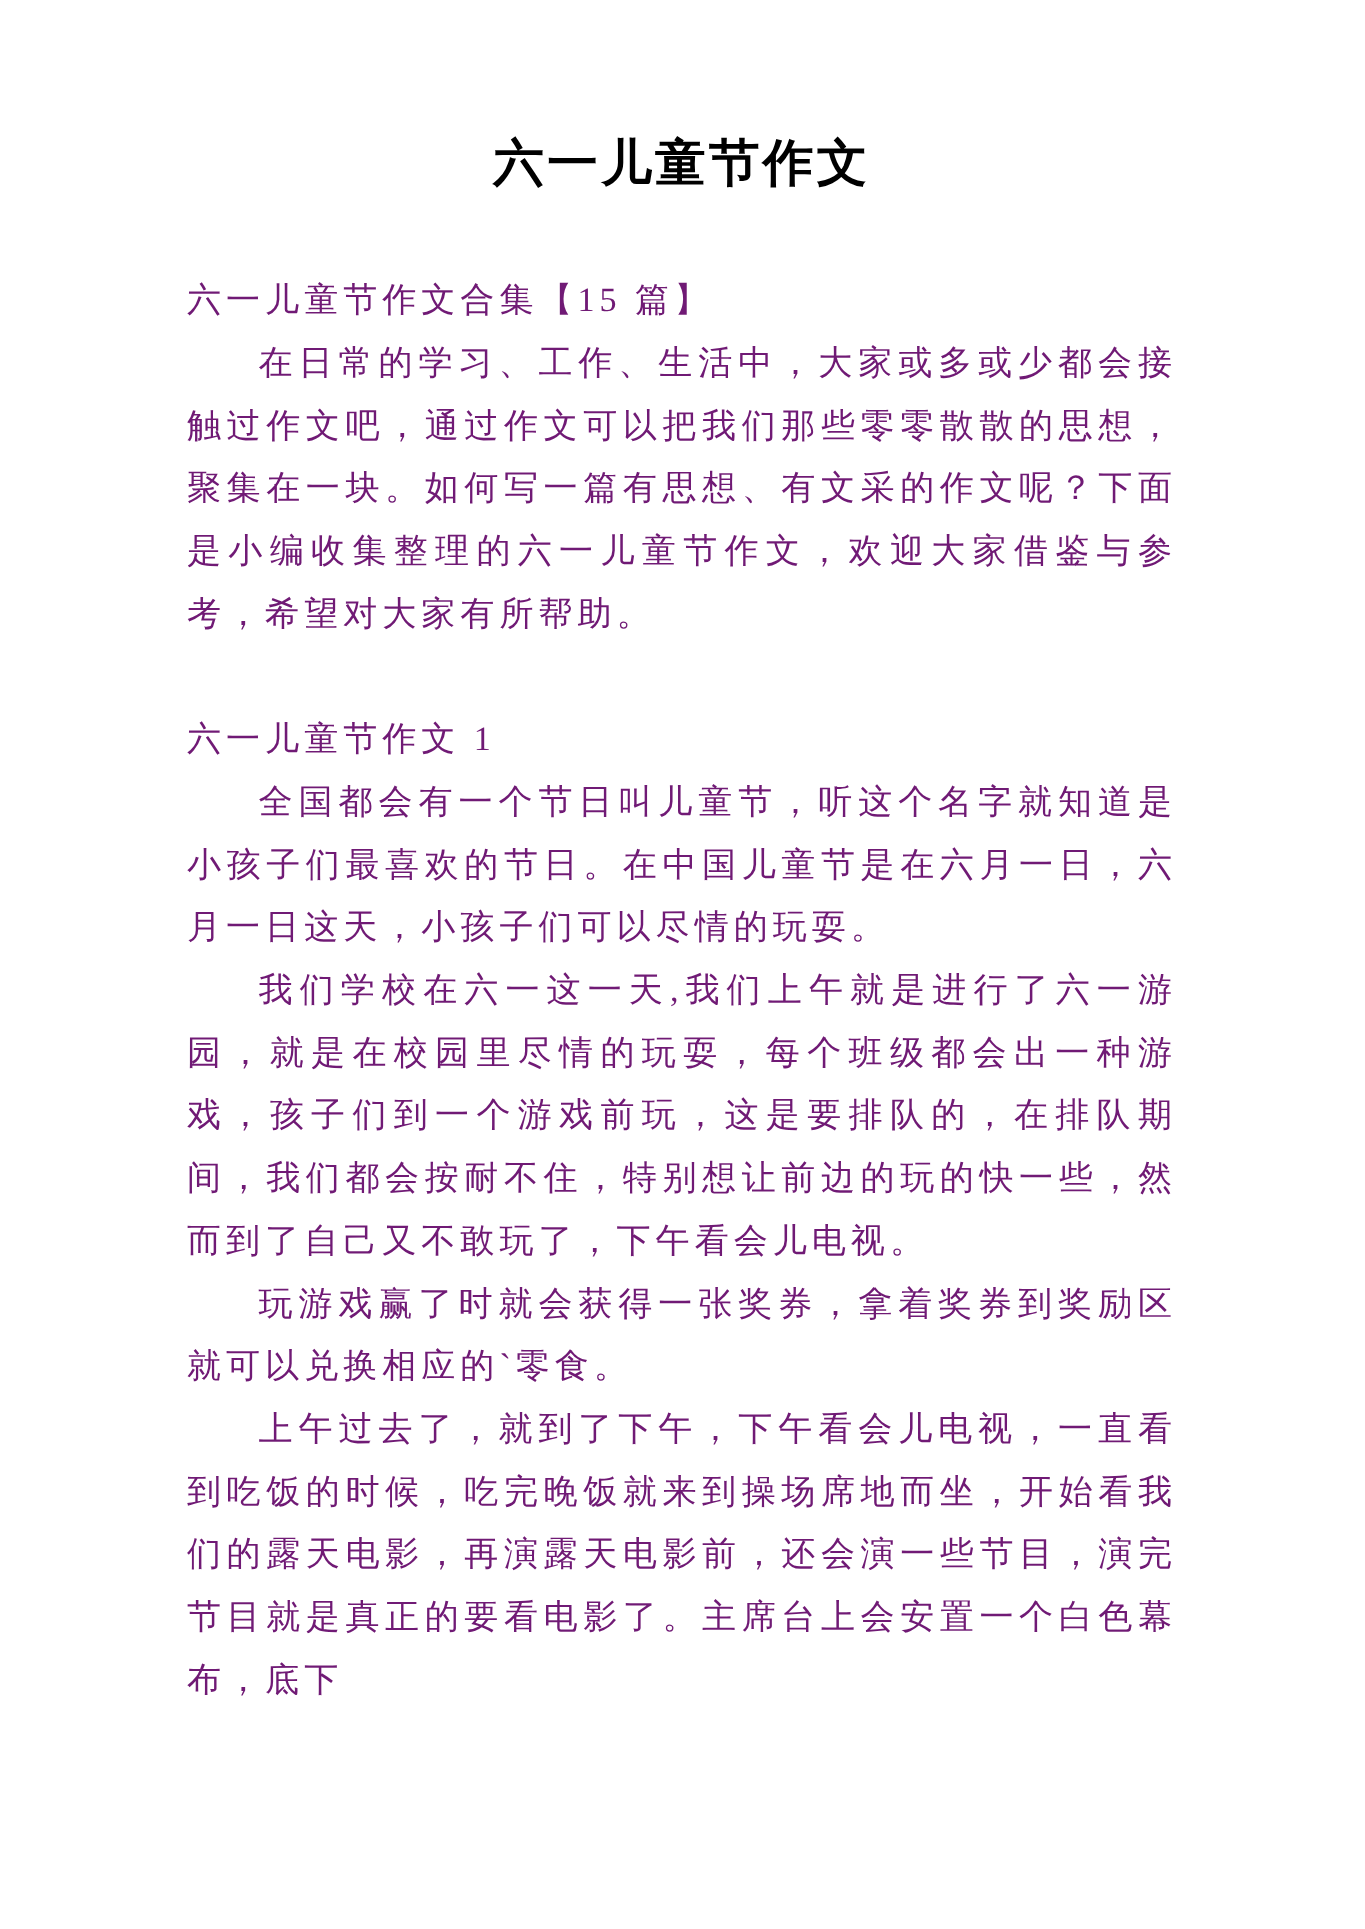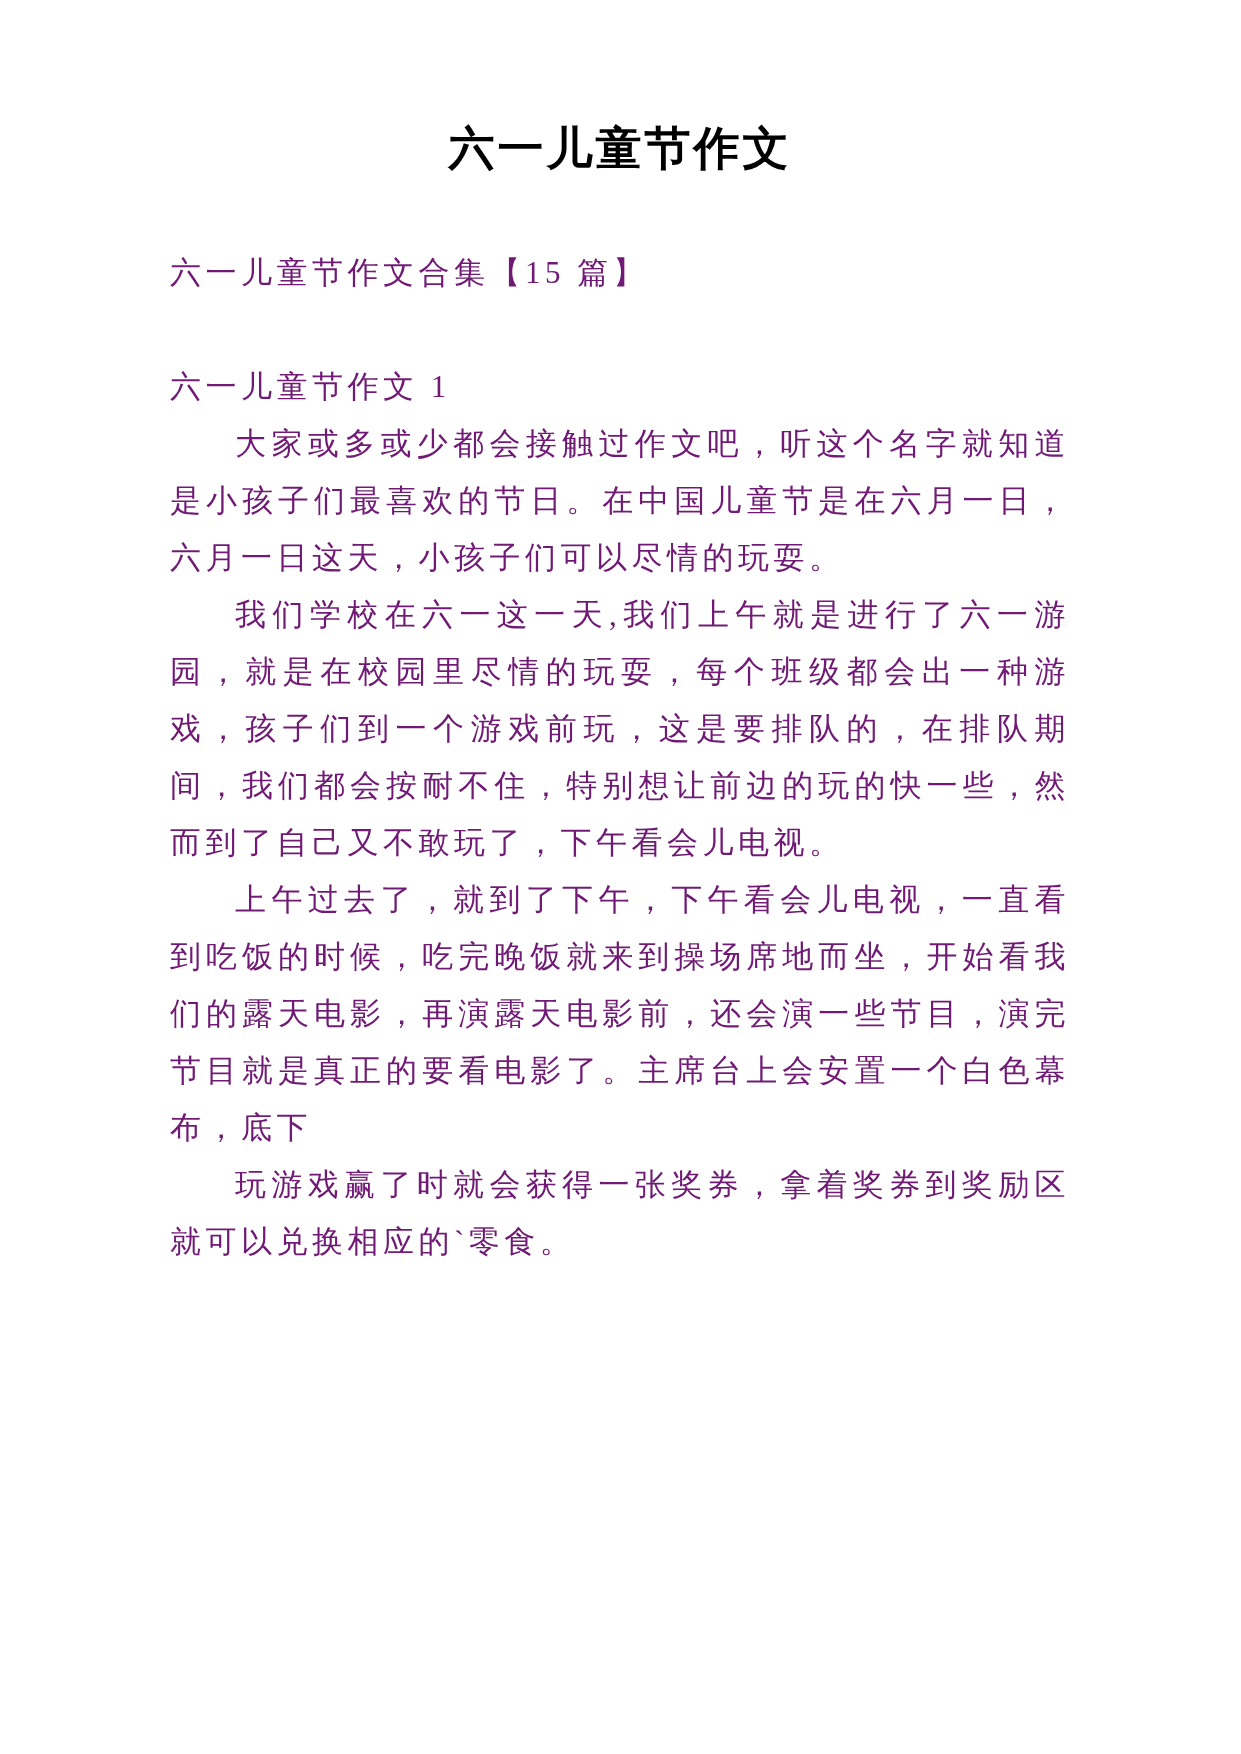--- a/index.html
+++ b/index.html
@@ -47,26 +47,27 @@
 </style>
 </head>
 <body>
 
 <div class="page">
 
   <h1 class="doc-title">六一儿童节作文</h1>
 
   <p class="para">六一儿童节作文合集【15 篇】</p>
 
+  <p class="para indent">在日常的学习、工作、生活中，大家或多或少都会接触过作文吧，通过作文可以把我们那些零零散散的思想，聚集在一块。如何写一篇有思想、有文采的作文呢？下面是小编收集整理的六一儿童节作文，欢迎大家借鉴与参考，希望对大家有所帮助。</p>
 
   <div class="blank-line"></div>
 
   <p class="para">六一儿童节作文 1</p>
 
-  <p class="para indent">大家或多或少都会接触过作文吧，听这个名字就知道是小孩子们最喜欢的节日。在中国儿童节是在六月一日，六月一日这天，小孩子们可以尽情的玩耍。</p>
+  <p class="para indent">全国都会有一个节日叫儿童节，听这个名字就知道是小孩子们最喜欢的节日。在中国儿童节是在六月一日，六月一日这天，小孩子们可以尽情的玩耍。</p>
 
   <p class="para indent">我们学校在六一这一天,我们上午就是进行了六一游园，就是在校园里尽情的玩耍，每个班级都会出一种游戏，孩子们到一个游戏前玩，这是要排队的，在排队期间，我们都会按耐不住，特别想让前边的玩的快一些，然而到了自己又不敢玩了，下午看会儿电视。</p>
 
+  <p class="para indent">玩游戏赢了时就会获得一张奖券，拿着奖券到奖励区就可以兑换相应的`零食。</p>
+
   <p class="para indent">上午过去了，就到了下午，下午看会儿电视，一直看到吃饭的时候，吃完晚饭就来到操场席地而坐，开始看我们的露天电影，再演露天电影前，还会演一些节目，演完节目就是真正的要看电影了。主席台上会安置一个白色幕布，底下</p>
-
-  <p class="para indent">玩游戏赢了时就会获得一张奖券，拿着奖券到奖励区就可以兑换相应的`零食。</p>
 
 </div>
 
 </body></html>

